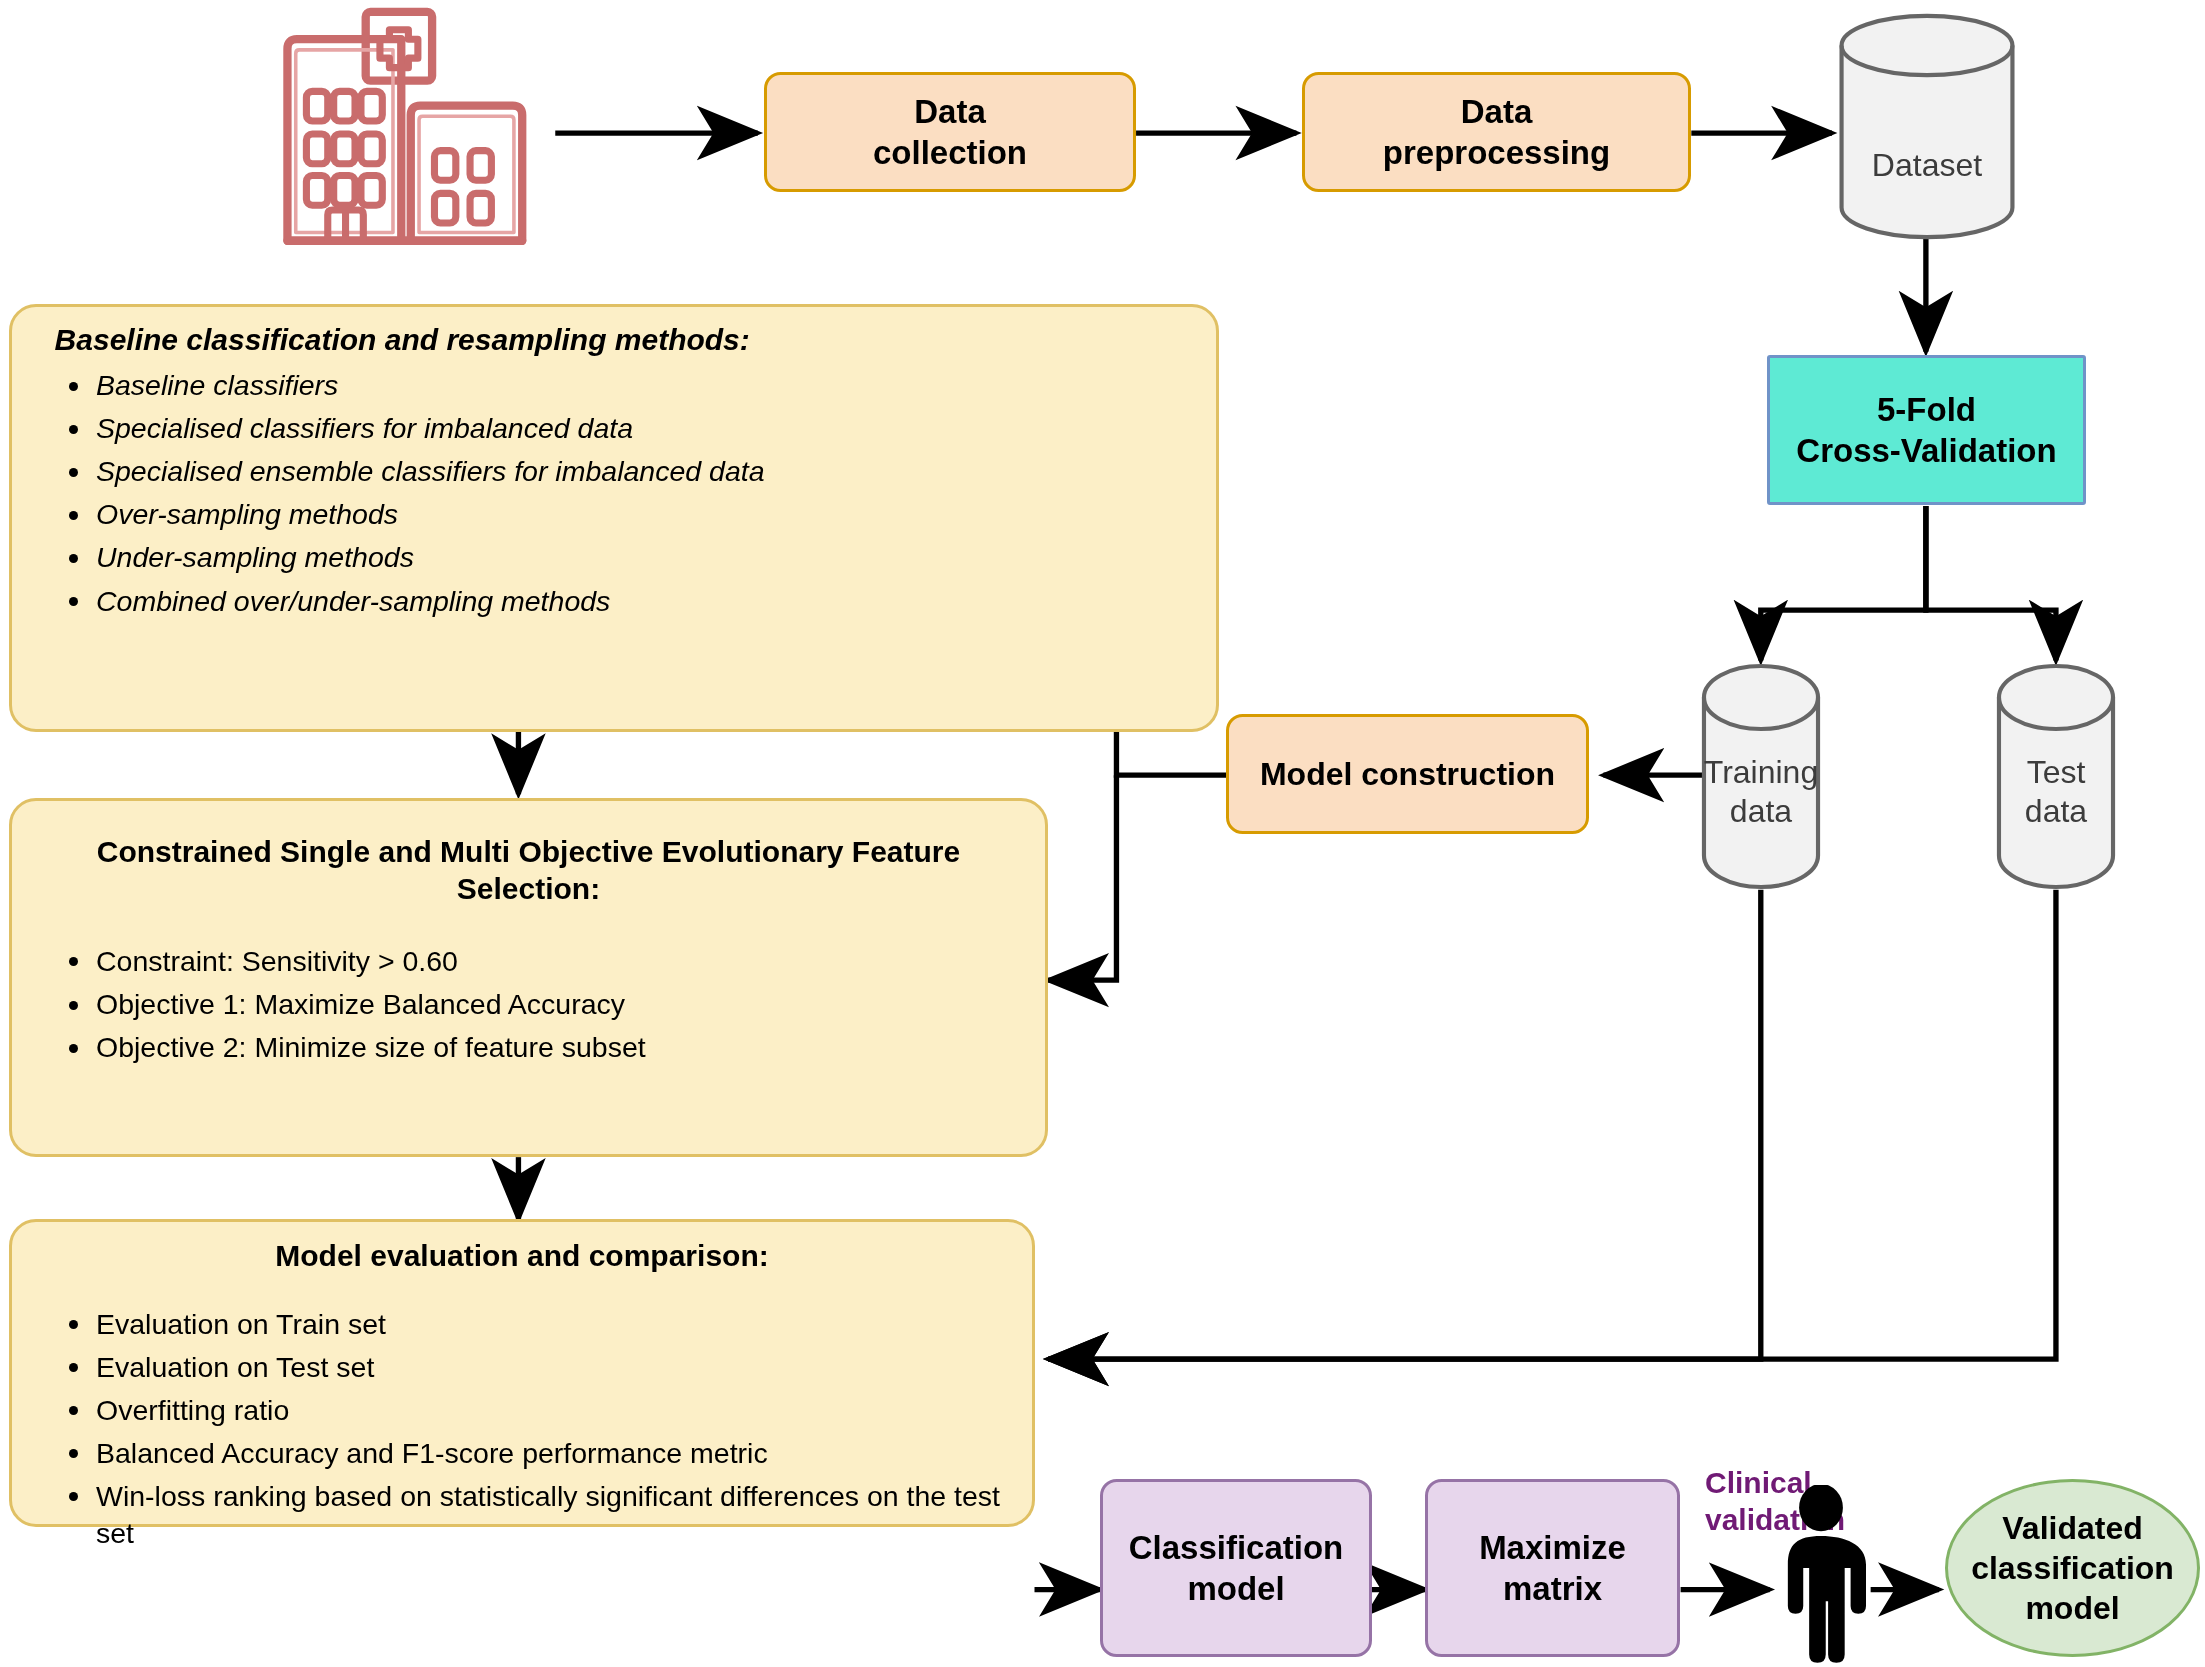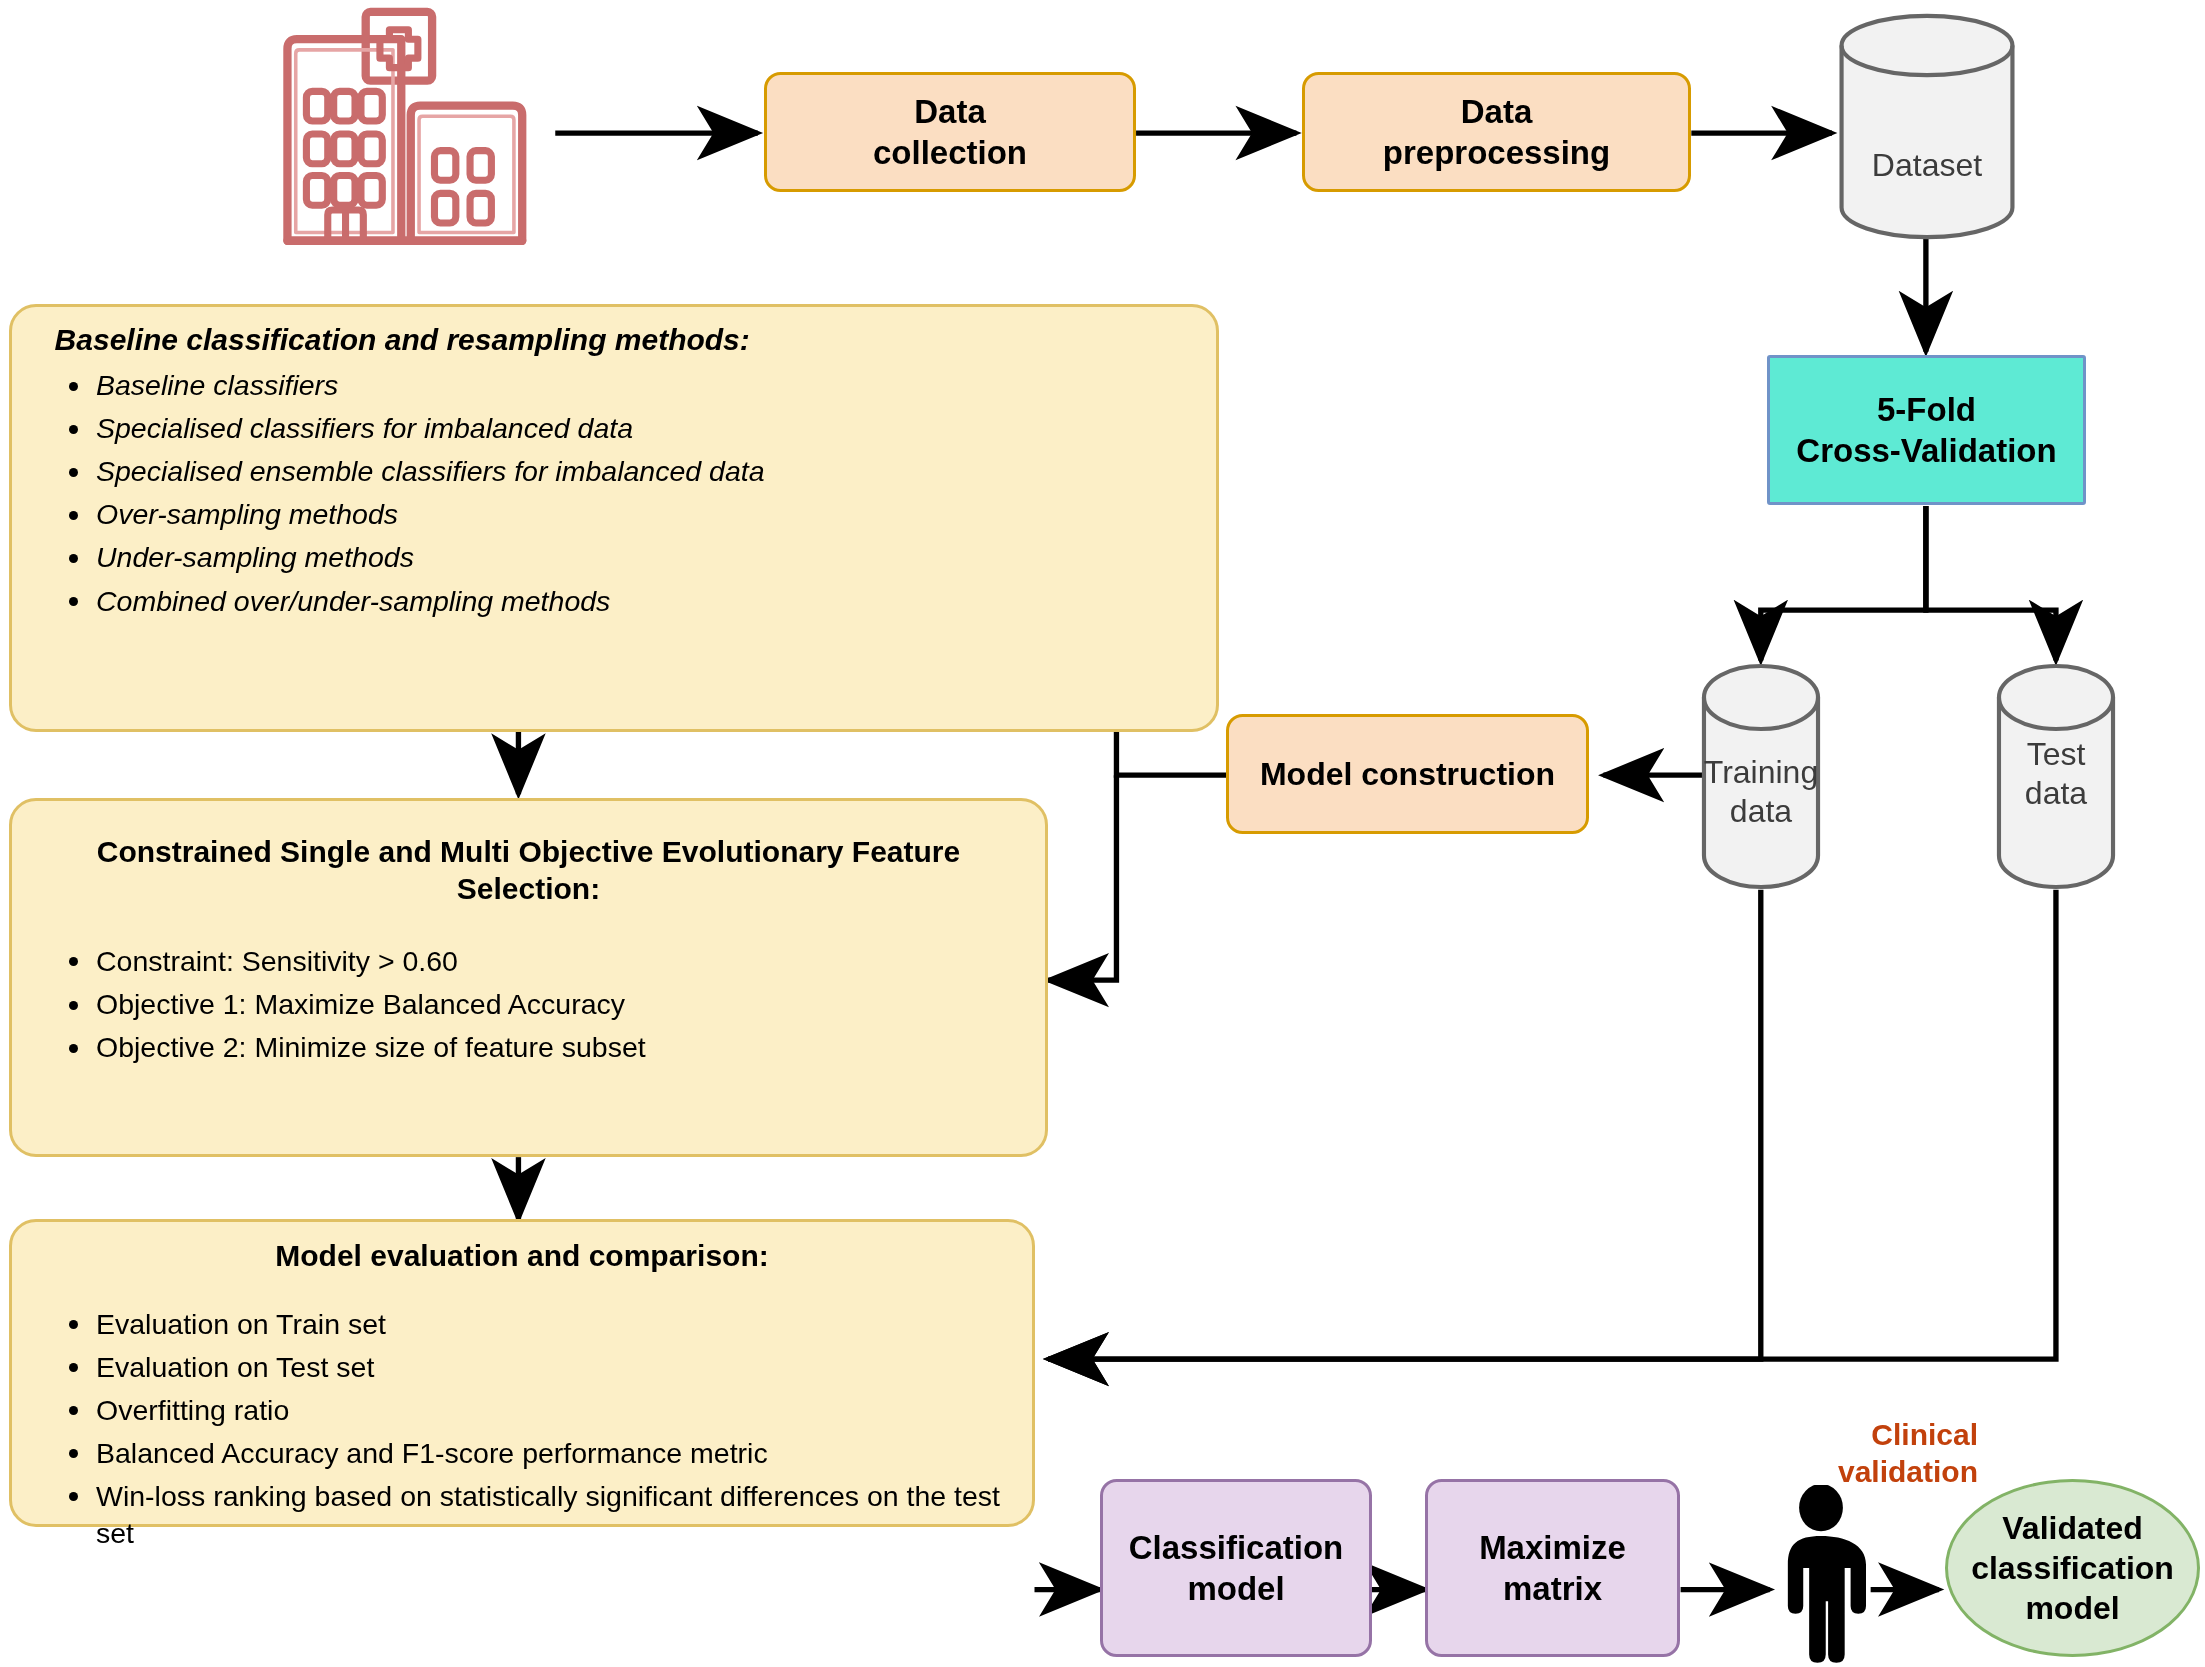--- a/index.html
+++ b/index.html
@@ -125,25 +125,26 @@
     background: #D9E9D2;
     border: 3.6px solid #82B366;
     border-radius: 50%;
     font-weight: bold;
     font-size: 32px;
     line-height: 1.25;
   }
   
   .person-label {
     position: absolute;
-    text-align: right;
+    text-align: left;
     font-weight: bold;
     font-size: 30px;
     line-height: 1.22;
-    color: #c2410c;
+    color: #701a75;
+    margin-top: 48px;
   }
 </style>
 </head>
 <body>
 
 <div id="canvas">
 
   <svg class="layer" viewBox="0 0 3713 2808" preserveAspectRatio="none">
     <defs>
       <marker id="ah" markerWidth="13" markerHeight="11" refX="11.4" refY="5.5" orient="auto" markerUnits="strokeWidth">
@@ -255,21 +256,21 @@
   </svg>
   <div class="cyl-label" style="left:1687px; top:753px; width:148px;">
     <span>Training</span><br>
     <span>data</span>
   </div>
 
   <svg class="cyl" style="left:1996px; top:663px; width:120px; height:227px;" viewBox="0 0 202 382">
     <path d="M5,58 a96,53 0 0 1 192,0 L197,324 a96,53 0 0 1 -192,0 Z" fill="#F2F2F2" stroke="#666666" stroke-width="7"></path>
     <path d="M5,58 a96,53 0 0 0 192,0" fill="none" stroke="#666666" stroke-width="7"></path>
   </svg>
-  <div class="cyl-label" style="left:1982px; top:735px; width:148px;">
+  <div class="cyl-label" style="left:1982px; top:753px; width:148px;">
     <span>Test</span><br>
     <span>data</span>
   </div>
 
   <div class="node box-orange" style="left:1226px; top:714px; width:363px; height:120px; font-size:32px;">
     <span>Model construction</span>
   </div>
 
   <div class="node panel-yellow" style="left:9px; top:304px; width:1210px; height:428px;font-style:italic;">
     <div class="panel-title left">Baseline classification and resampling methods:</div>

